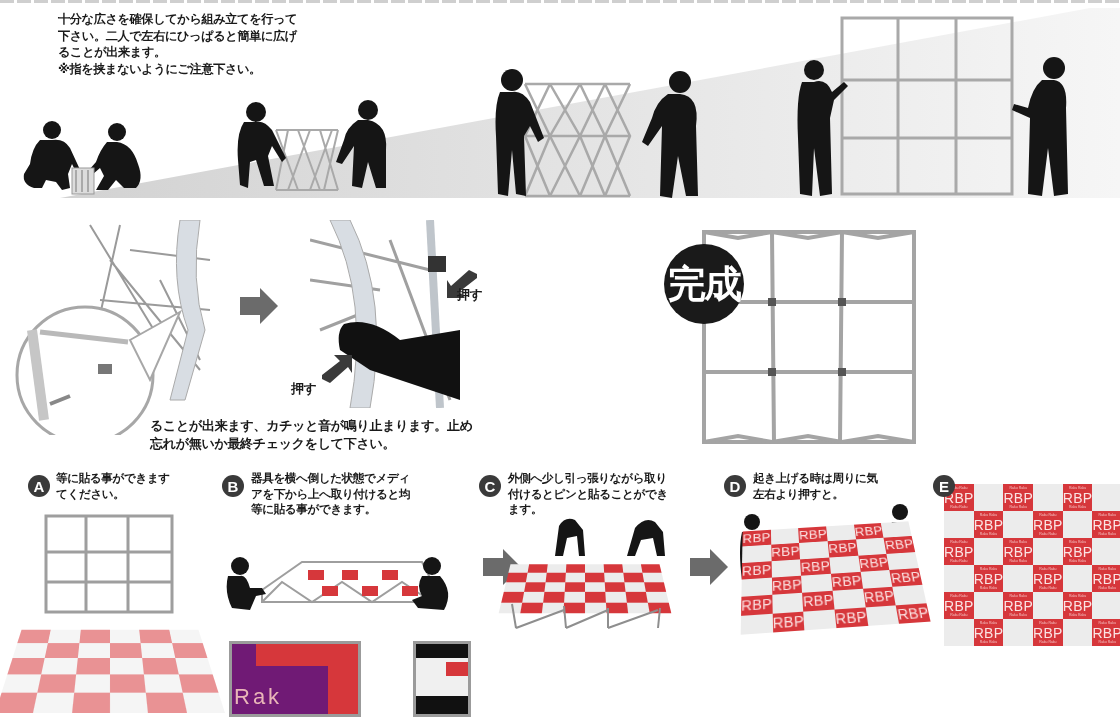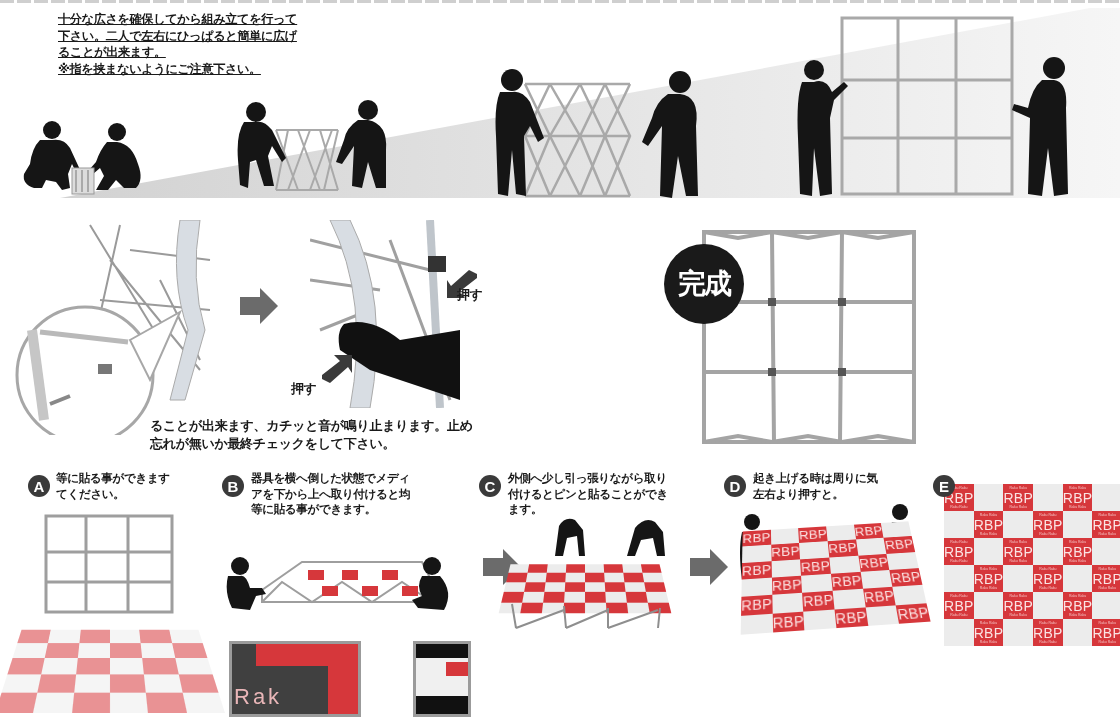--- a/index.html
+++ b/index.html
@@ -1,28 +1,28 @@
 <!DOCTYPE html>
 <html><head>
 <meta charset="utf-8">
 <style>
   * { box-sizing: border-box; margin: 0; padding: 0; }
   html, body { width: 1120px; height: 717px; background: #ffffff; overflow: hidden; }
   body { position: relative; font-family: "DejaVu Sans", "Liberation Sans", sans-serif; color: #1a1a1a; }
   .abs { position: absolute; }
   .topline { left: 0; top: 0; width: 1120px; height: 3px; background: repeating-linear-gradient(90deg, #cfcfcf 0 14px, #ffffff 14px 17px); }
   .wedge { left: 0; top: 0; width: 1120px; height: 210px; }
-  .intro { left: 58px; top: 11px; width: 300px; font-size: 12.2px; line-height: 16.6px; font-weight: bold; letter-spacing: -0.4px; white-space: pre-line; text-decoration: underline; }
+  .intro { left: 58px; top: 11px; width: 300px; font-size: 12.2px; line-height: 16.6px; font-weight: bold; letter-spacing: -0.4px; white-space: pre-line; }
   .scene { position: absolute; }
   .sil { fill: #151515; }
   .frame { stroke: #a9a9a9; fill: none; }
   .arrow-right { position: absolute; width: 40px; height: 36px; }
   .push-label { font-size: 13px; font-weight: bold; letter-spacing: -0.5px; margin-top: 28px; }
   .caption2 { left: 150px; top: 417px; width: 350px; font-size: 13px; line-height: 18px; font-weight: bold; letter-spacing: -0.3px; white-space: pre-line; }
-  .badge { left: 664px; top: 244px; width: 80px; height: 80px; border-radius: 50%; background: #1a1a1a; color: #fff; font-size: 28px; font-weight: bold; display: flex; align-items: center; justify-content: center; letter-spacing: -2px; }
+  .badge { left: 664px; top: 244px; width: 80px; height: 80px; border-radius: 50%; background: #1a1a1a; color: #fff; font-size: 38px; font-weight: bold; display: flex; align-items: center; justify-content: center; letter-spacing: -2px; }
   .step-marker { position: absolute; width: 22px; height: 22px; border-radius: 50%; background: #3a3a3a; color: #fff; font-weight: bold; font-size: 15px; display: flex; align-items: center; justify-content: center; font-family: "Liberation Sans", sans-serif; }
   .step-text { position: absolute; font-size: 11.6px; line-height: 15.6px; font-weight: bold; letter-spacing: -0.4px; white-space: pre-line; }
   .checker { position: absolute; display: grid; }
   .cell-r { background: #d6373b; color: #fbe3e3; display: flex; flex-direction: column; align-items: center; justify-content: center; font-family: "Liberation Sans", sans-serif; }
   .cell-w { background: #ececec; }
   .cell-r .rbp { font-size: 14px; line-height: 14px; font-weight: normal; letter-spacing: 0.3px; }
   .cell-r .tiny { font-size: 3.5px; line-height: 5px; opacity: .8; }
   .zoombox { position: absolute; border: 3px solid #9b9b9b; overflow: hidden; }
 </style>
 </head>
@@ -228,21 +228,21 @@
       <rect x="180" y="34" width="16" height="10"></rect>
   </g>
   <g class="sil">
     <circle cx="18" cy="14" r="9"></circle>
       <path d="M6 24 Q2 40 10 56 L28 58 L34 44 L44 42 L40 36 L28 36 Q24 22 18 24 Z"></path>
     <circle cx="210" cy="14" r="9"></circle>
       <path d="M200 24 Q194 34 200 44 L190 48 L196 56 L222 58 Q232 40 218 24 Z"></path>
   </g>
 </svg>
 
-<div class="zoombox" style="left:229px;top:641px;width:132px;height:76px;background:#404040">
+<div class="zoombox" style="left:229px;top:641px;width:132px;height:76px;background:#701a75">
   <div style="position:absolute;left:24px;top:0;width:92px;height:22px;background:#d6373b"></div>
   <div style="position:absolute;left:96px;top:0;width:32px;height:76px;background:#d6373b"></div>
   <div style="position:absolute;left:2px;top:40px;font-size:22px;color:#e9b6b8;font-family:'Liberation Sans',sans-serif;letter-spacing:3px">Rak</div>
 </div>
 <div class="zoombox" style="left:413px;top:641px;width:58px;height:76px;background:#f0f0f0">
   <div style="position:absolute;left:0;top:0;width:58px;height:14px;background:#111"></div>
   <div style="position:absolute;left:0;top:52px;width:58px;height:24px;background:#111"></div>
   <div style="position:absolute;left:30px;top:18px;width:28px;height:14px;background:#d6373b"></div>
 </div>
 

